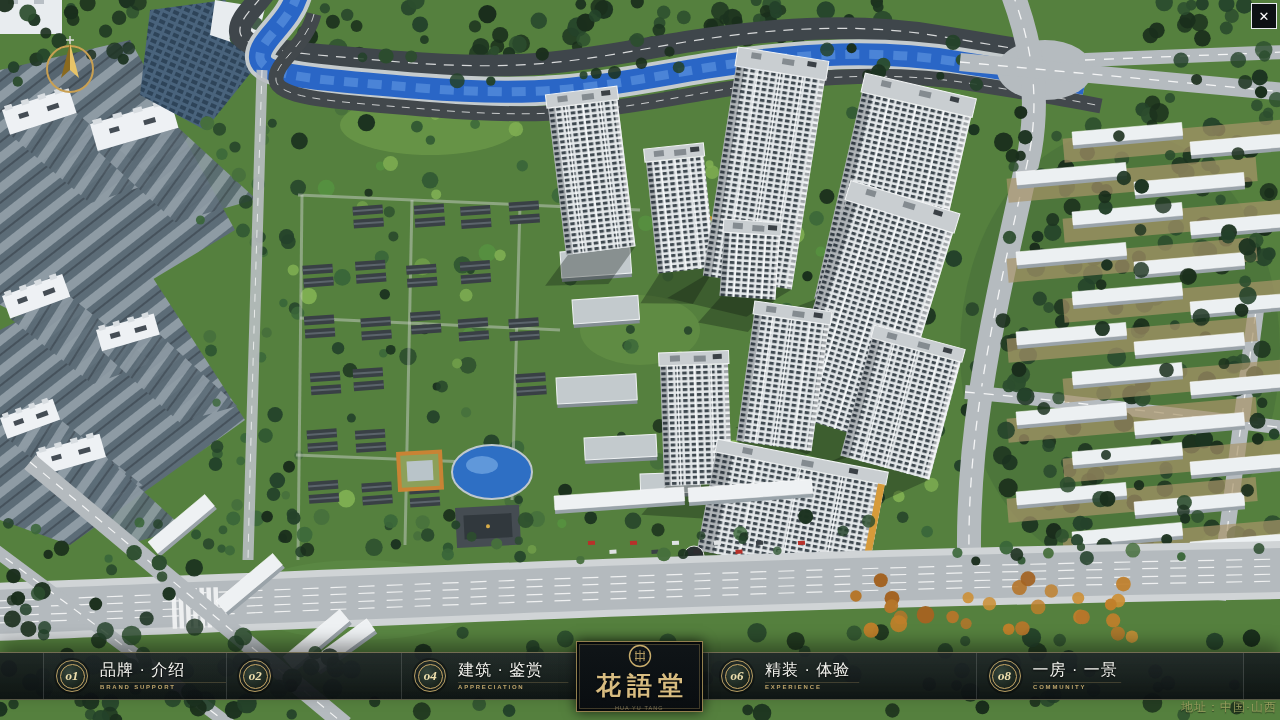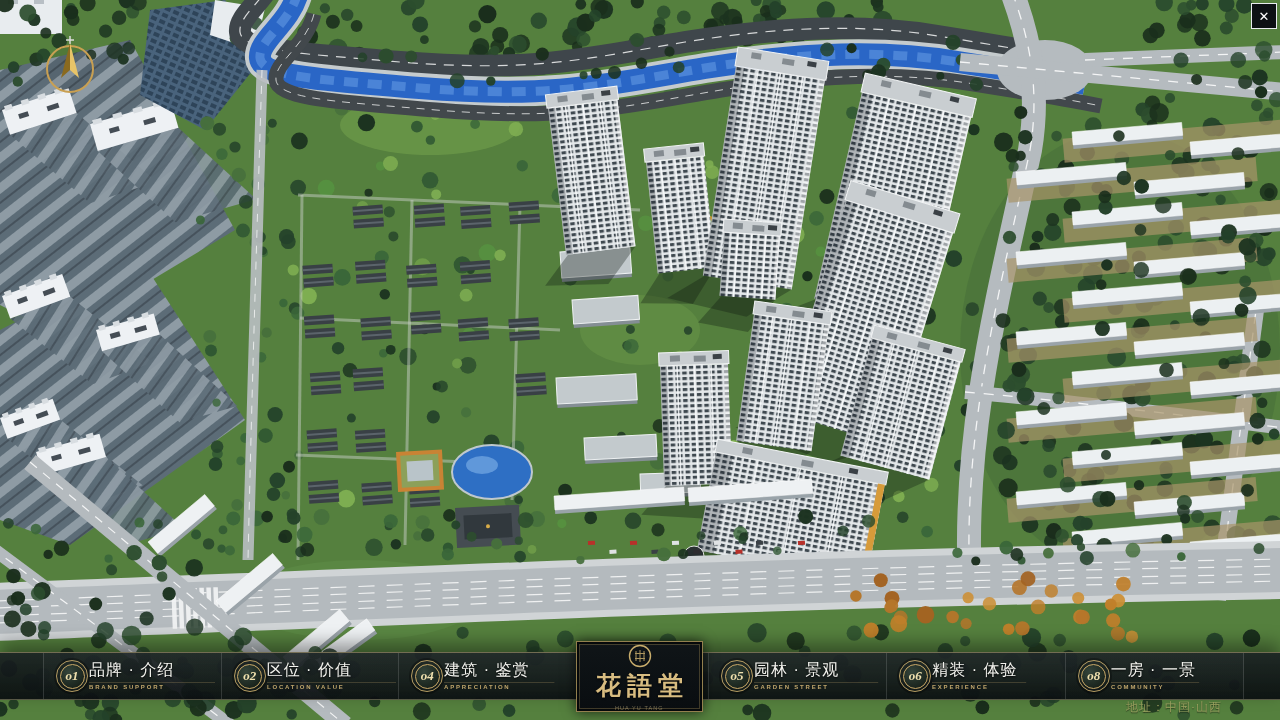--- a/index.html
+++ b/index.html
@@ -9,21 +9,21 @@
 
   
   .bottom-bar{position:absolute;left:0;top:652px;width:1280px;height:46px;
     background:linear-gradient(180deg,rgba(25,31,34,.9),rgba(10,14,16,.94));
     border-top:1px solid rgba(198,182,136,.55);
     border-bottom:1px solid rgba(198,182,136,.35);
     box-shadow:0 -8px 18px rgba(0,0,0,.4);}
   .nav-group{position:absolute;top:0;height:100%;display:flex;}
   #nav-left{left:43px;width:534px;}
   #nav-right{left:708px;width:536px;}
-  .nav-item{flex:1;display:flex;align-items:center;gap:1px;padding-left:12px;
+  .nav-item{flex:1;display:flex;align-items:center;gap:12px;padding-left:12px;
     border-left:1px solid rgba(255,255,255,.14);cursor:pointer;
     background:linear-gradient(180deg,rgba(44,54,52,.30),rgba(18,24,24,.10));}
   .nav-group .nav-item:last-child{border-right:1px solid rgba(255,255,255,.14);}
   .badge{width:30px;height:30px;border-radius:50%;border:1px solid #b59c62;
     display:flex;align-items:center;justify-content:center;flex:0 0 auto;
     box-shadow:0 0 0 2px rgba(0,0,0,.3);}
   .badge-inner{width:23px;height:23px;border-radius:50%;border:1.5px solid #c9a968;
     background:radial-gradient(circle at 35% 30%,#35453b,#101812);
     color:#efe0ae;font:italic bold 13px "Liberation Serif",serif;
     display:flex;align-items:center;justify-content:center;}
@@ -40,21 +40,21 @@
     border:1px solid #93804e;cursor:pointer;
     box-shadow:0 0 12px rgba(0,0,0,.7),inset 0 0 0 2px #05080a,inset 0 0 0 3px rgba(147,128,78,.4);
     display:flex;flex-direction:column;align-items:center;justify-content:center;gap:1px;}
   .logo-name{font-family:"DejaVu Serif","Liberation Serif",serif;font-size:25px;
     font-weight:bold;color:#d8bc80;letter-spacing:6px;margin-left:6px;
     text-shadow:0 1px 2px rgba(0,0,0,.9);}
   .logo-sub{font-size:10px;color:rgba(205,185,135,.55);letter-spacing:2px;
     transform:scale(.55);height:7px;white-space:nowrap;}
 
   
-  .addr{position:absolute;left:1126px;top:699px;font-size:12px;letter-spacing:1px;
+  .addr{position:absolute;left:1181px;top:699px;font-size:12px;letter-spacing:1px;
     color:rgba(160,164,98,.92);text-shadow:0 1px 1px rgba(0,0,0,.55);}
   .close-btn{position:absolute;left:1251px;top:3px;width:26px;height:26px;
     background:#0d1114;border:1.5px solid #e8ecee;color:#fff;font-size:13px;
     display:flex;align-items:center;justify-content:center;cursor:pointer;padding:0;
     font-family:"Liberation Sans",sans-serif;}
   .compass{position:absolute;left:38px;top:33px;width:64px;height:64px;}
 </style>
 </head>
 <body>
 
@@ -1438,45 +1438,32 @@
           </div>
           <div class="nav-txt">
             <div class="nav-title">品牌 · 介绍</div>
             <div class="nav-sub">BRAND SUPPORT</div>
           </div>
         </div>
         <div class="nav-item">
           <div class="badge">
             <div class="badge-inner">o2</div>
           </div>
-          <div class="nav-txt">
-            <div class="nav-title">区位 · 价值</div>
-            <div class="nav-sub">LOCATION VALUE</div>
-          </div>
         </div>
         <div class="nav-item">
           <div class="badge">
             <div class="badge-inner">o4</div>
           </div>
           <div class="nav-txt">
             <div class="nav-title">建筑 · 鉴赏</div>
             <div class="nav-sub">APPRECIATION</div>
           </div>
         </div>
       </div>
     <div class="nav-group" id="nav-right">
-        <div class="nav-item">
-          <div class="badge">
-            <div class="badge-inner">o5</div>
-          </div>
-          <div class="nav-txt">
-            <div class="nav-title">园林 · 景观</div>
-            <div class="nav-sub">GARDEN STREET</div>
-          </div>
-        </div>
         <div class="nav-item">
           <div class="badge">
             <div class="badge-inner">o6</div>
           </div>
           <div class="nav-txt">
             <div class="nav-title">精装 · 体验</div>
             <div class="nav-sub">EXPERIENCE</div>
           </div>
         </div>
         <div class="nav-item">

